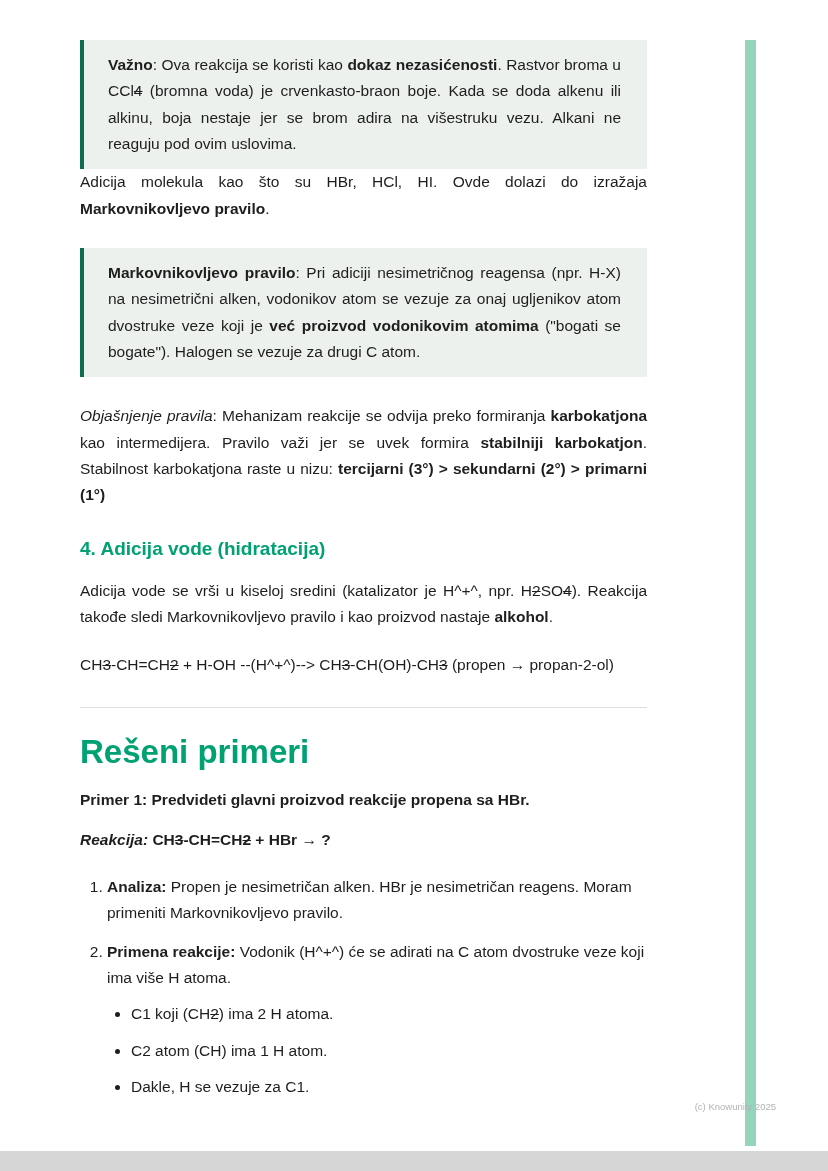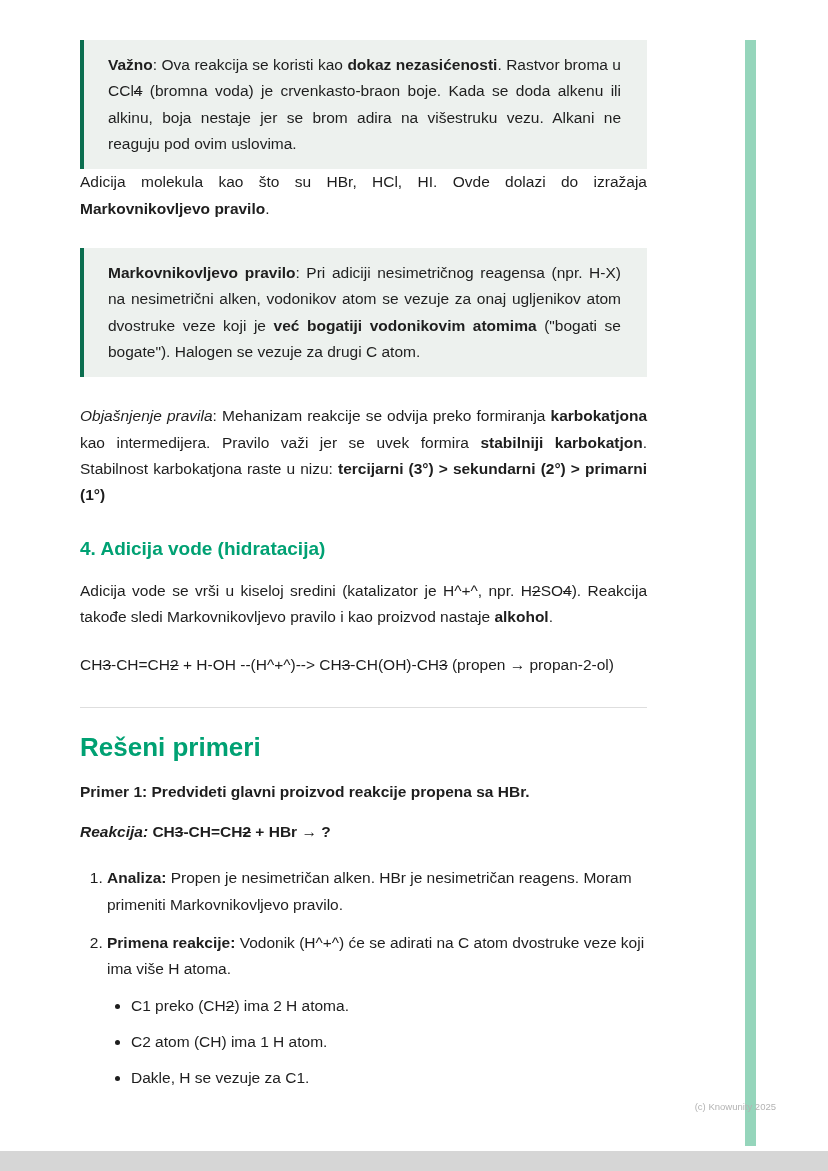--- a/index.html
+++ b/index.html
@@ -35,21 +35,21 @@
   }
   h3.section-heading{
     color:var(--accent-green);
     font-size:19px;
     font-weight:700;
     margin:28px 0 16px;
     line-height:1.3;
   }
   h2.big-heading{
     color:var(--accent-green);
-    font-size:26px;
+    font-size:33px;
     font-weight:700;
     margin:0 0 16px;
     line-height:1.2;
   }
   .mt14{margin-top:14px;font-weight:bold;}
   .mt22{margin-top:22px;}
   .mt26{margin-top:26px;}
   hr.divider{border:none;border-top:1px solid var(--divider-gray);margin:28px 0 24px;}
   ol.steps{margin-top:20px;padding-left:27px;text-align:left;list-style:decimal;}
   ol.steps>li{margin-bottom:12px;}
@@ -67,21 +67,21 @@
   <div class="content">
 
     <div class="callout">
       <p><span class="b">Važno</span><span>: Ova reakcija se koristi kao </span><span class="b">dokaz nezasićenosti</span><span>. Rastvor broma u CCl</span><span class="strike">4</span><span> (bromna voda) je crvenkasto-braon boje. Kada se doda alkenu ili alkinu, boja nestaje jer se brom adira na višestruku vezu. Alkani ne reaguju pod ovim uslovima.</span></p>
     </div>
 
 
     <p><span>Adicija molekula kao što su HBr, HCl, HI. Ovde dolazi do izražaja </span><span class="b">Markovnikovljevo pravilo</span><span>.</span></p>
 
     <div class="callout mt26">
-      <p><span class="b">Markovnikovljevo pravilo</span><span>: Pri adiciji nesimetričnog reagensa (npr. H-X) na nesimetrični alken, vodonikov atom se vezuje za onaj ugljenikov atom dvostruke veze koji je </span><span class="b">već bogatiji vodonikovim atomima</span><span> ("bogati se bogate"). Halogen se vezuje za drugi C atom.</span></p>
+      <p><span class="b">Markovnikovljevo pravilo</span><span>: Pri adiciji nesimetričnog reagensa (npr. H-X) na nesimetrični alken, vodonikov atom se vezuje za onaj ugljenikov atom dvostruke veze koji je </span><span class="b">već proizvod vodonikovim atomima</span><span> ("bogati se bogate"). Halogen se vezuje za drugi C atom.</span></p>
     </div>
 
     <p class="mt26"><span class="i">Objašnjenje pravila</span><span>: Mehanizam reakcije se odvija preko formiranja </span><span class="b">karbokatjona</span><span> kao intermedijera. Pravilo važi jer se uvek formira </span><span class="b">stabilniji karbokatjon</span><span>. Stabilnost karbokatjona raste u nizu: </span><span class="b">tercijarni (3°) &gt; sekundarni (2°) &gt; primarni (1°)</span></p>
 
     <h3 class="section-heading">4. Adicija vode (hidratacija)</h3>
 
     <p><span>Adicija vode se vrši u kiseloj sredini (katalizator je H^+^, npr. H</span><span class="strike">2</span><span>SO</span><span class="strike">4</span><span>). Reakcija takođe sledi Markovnikovljevo pravilo i kao proizvod nastaje </span><span class="b">alkohol</span><span>.</span></p>
 
     <p class="mt22"><span>CH</span><span class="strike">3</span><span>-CH=CH</span><span class="strike">2</span><span> + H-OH --(H^+^)--&gt; CH</span><span class="strike">3</span><span>-CH(OH)-CH</span><span class="strike">3</span><span> (propen → propan-2-ol)</span></p>
 
@@ -94,21 +94,21 @@
     <p class="mt14"><span class="i">Reakcija:</span><span> CH</span><span class="strike">3</span><span>-CH=CH</span><span class="strike">2</span><span> + HBr → ?</span></p>
 
     <ol class="steps">
       <li>
         <span><span class="b">Analiza:</span><span> Propen je nesimetričan alken. HBr je nesimetričan reagens. Moram primeniti Markovnikovljevo pravilo.</span></span>
       </li>
       <li>
         <span><span class="b">Primena reakcije:</span><span> Vodonik (H^+^) će se adirati na C atom dvostruke veze koji ima više H atoma.</span></span>
         <ul class="sub-bullets">
           <li>
-            <span><span>C1 preko (CH</span><span class="strike">2</span><span>) ima 2 H atoma.</span></span>
+            <span><span>C1 koji (CH</span><span class="strike">2</span><span>) ima 2 H atoma.</span></span>
           </li>
           <li>
             <span><span>C2 atom (CH) ima 1 H atom.</span></span>
           </li>
           <li>
             <span><span>Dakle, H se vezuje za C1.</span></span>
           </li>
         </ul>
       </li>
     </ol>

